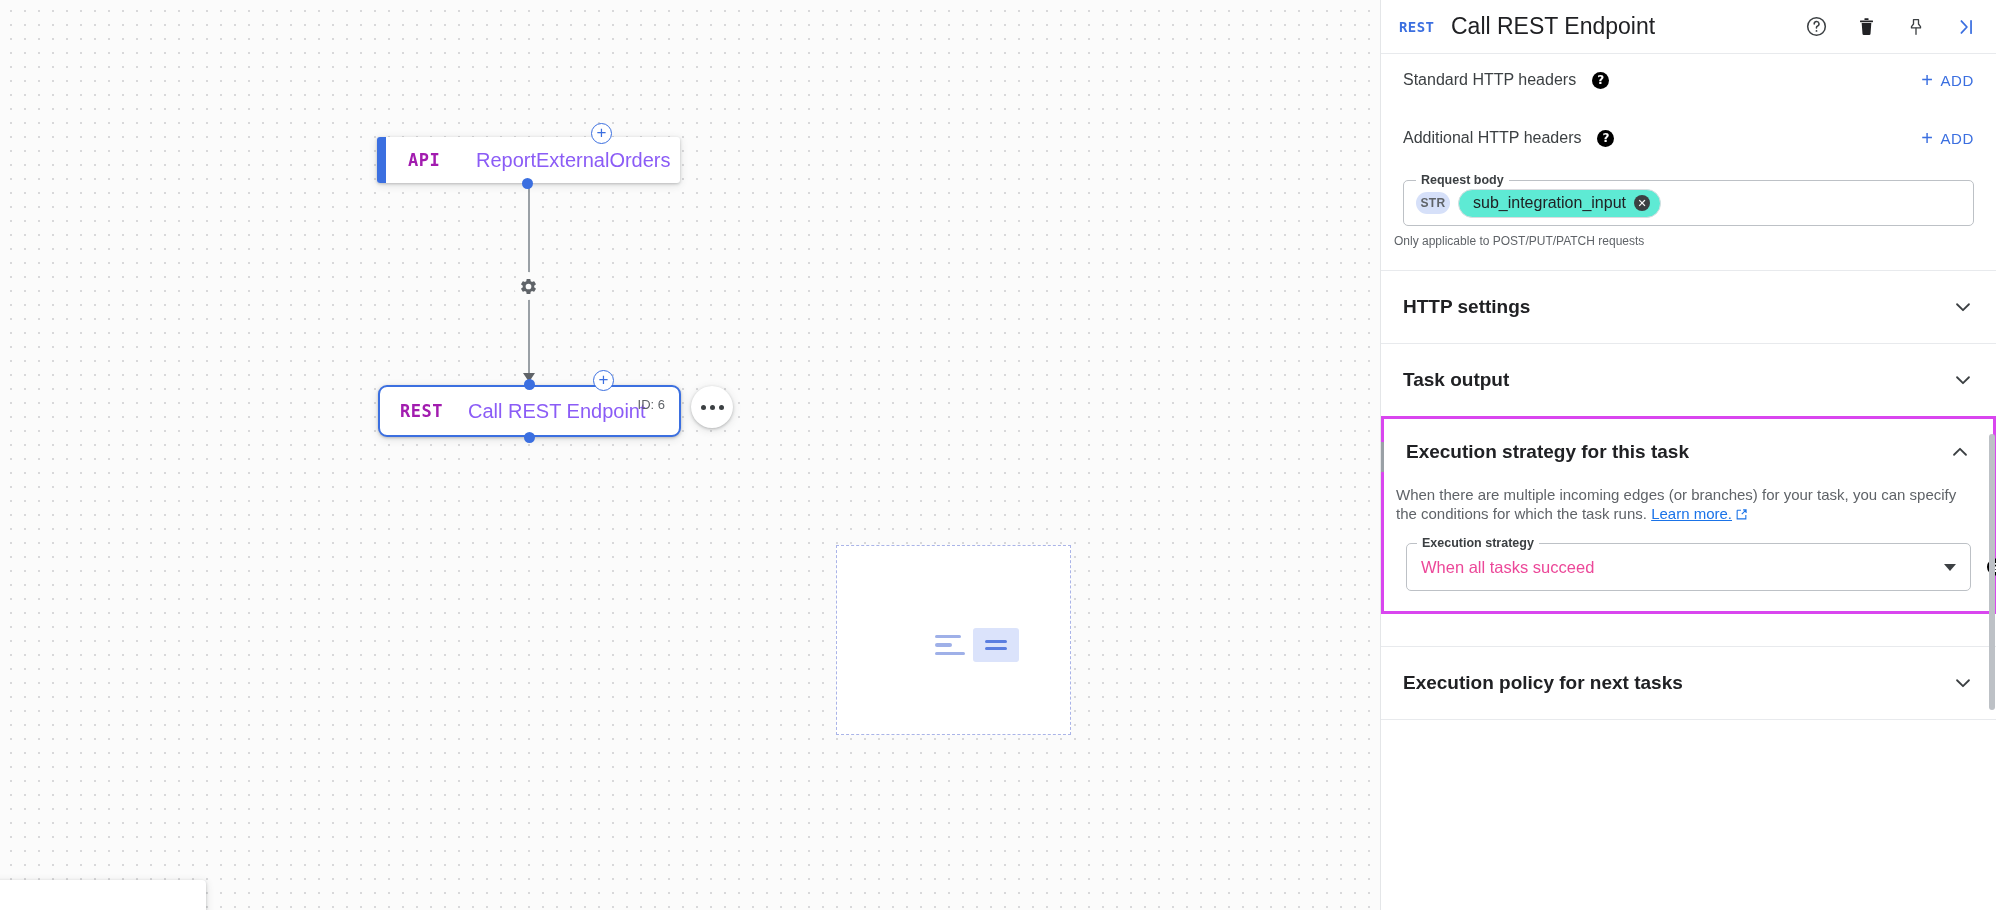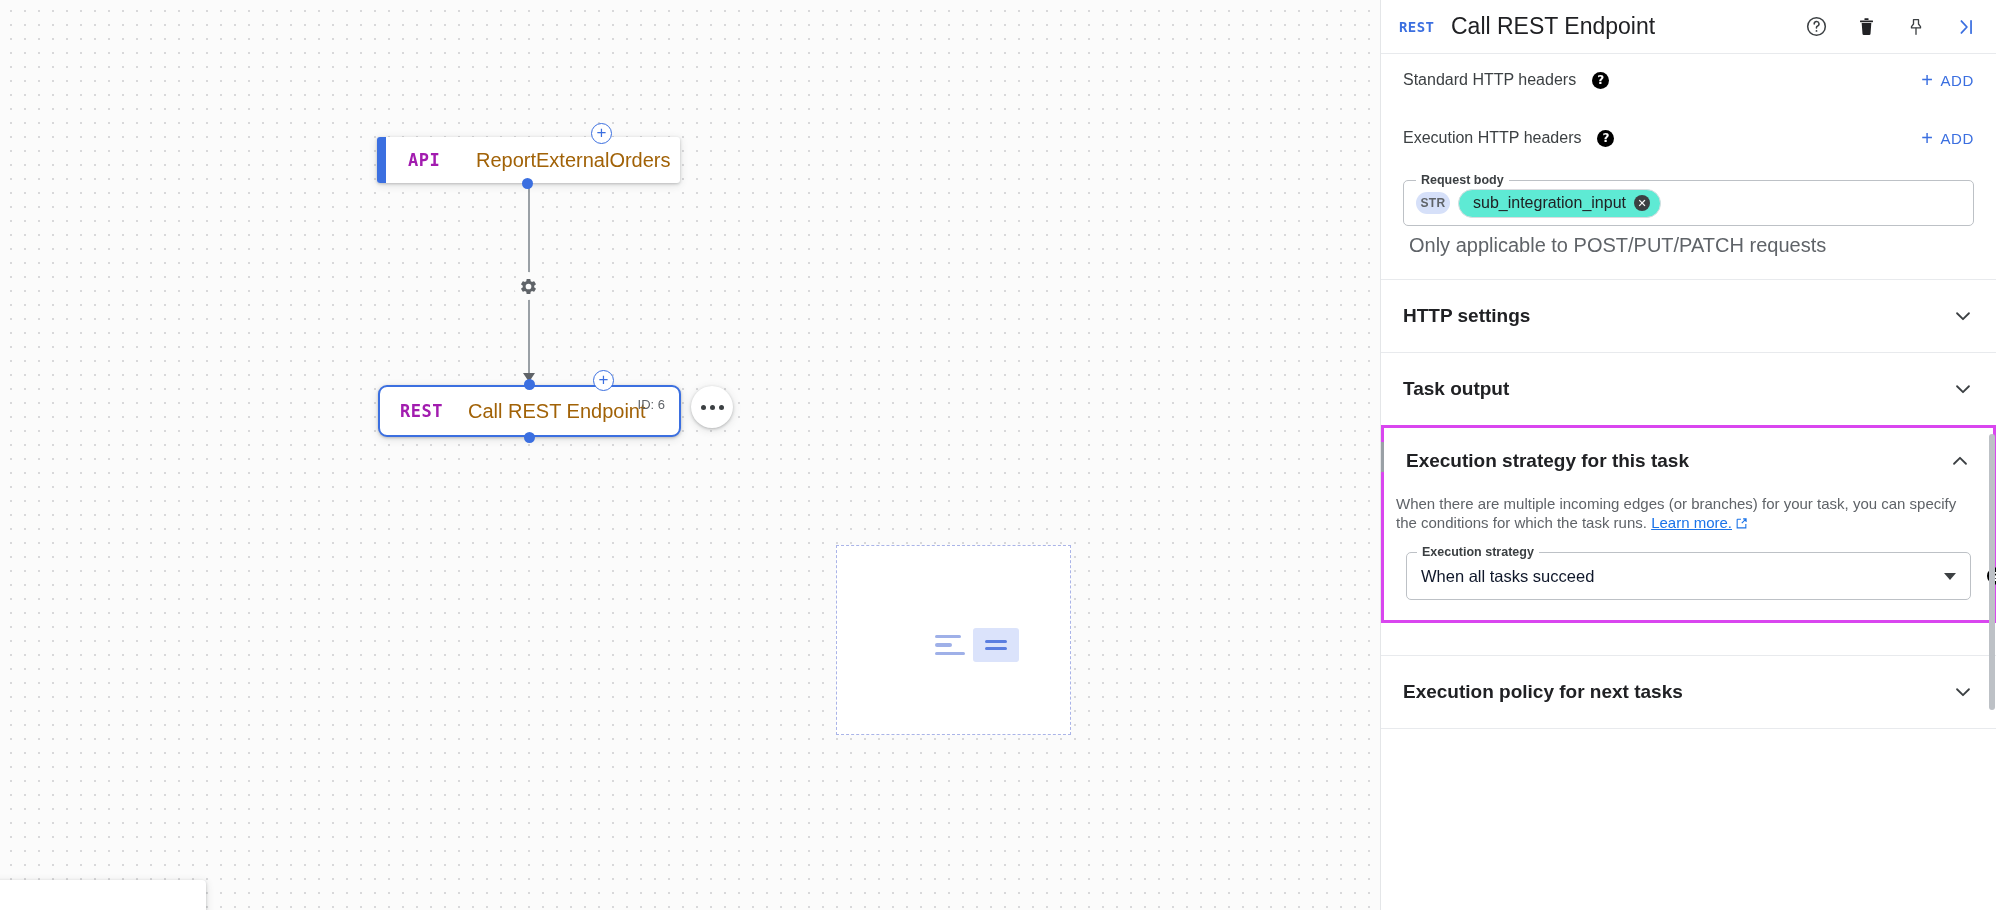--- a/index.html
+++ b/index.html
@@ -37,21 +37,21 @@
   .node .type-label {
     font-family: "DejaVu Sans Mono", monospace;
     font-weight: 700;
     font-size: 17px;
     color: #a21caf;
     letter-spacing: .5px;
     margin-left: 22px;
     width: 46px;
   }
   .node .node-title {
-    font-size: 20px; color: #a16207; margin-left: 22px; white-space: nowrap;
+    font-size: 20px; color: #8b5cf6; margin-left: 22px; white-space: nowrap;
   }
   .node .node-id {
     position: absolute; right: 14px; top: 10px;
     font-size: 13px; color: #5f6368;
   }
 
   #node-api {
     left: 377px; top: 137px; width: 303px; height: 46px;
     border-radius: 3px;
   }
@@ -222,22 +222,22 @@
     background: #5eead4;
   }
   .chip .chip-text { font-size: 16px; color: #202124; }
   .chip .chip-x {
     width: 16px; height: 16px; border-radius: 50%;
     background: #3c4043; color: #fff; font-size: 11px;
     display: flex; align-items: center; justify-content: center;
     line-height: 1;
   }
   .helper {
-    margin: 8px 22px 0 28px;
-    font-size: 20px; color: #5f6368;
+    margin: 8px 22px 0 13px;
+    font-size: 12px; color: #5f6368;
   }
 
   .divider { height: 1px; background: #e8eaed; margin-top: 22px; }
 
   .section-header {
     display: flex; align-items: center;
     padding: 0 22px; height: 72px;
   }
   .section-header .s-title {
     font-size: 19px; font-weight: 700; color: #202124;
@@ -264,21 +264,21 @@
     border: 1px solid #bdc1c6; border-radius: 5px;
     height: 48px;
     display: flex; align-items: center;
     padding: 0 14px;
   }
   .select-field .legend {
     position: absolute; top: -8px; left: 10px;
     background: #fff; padding: 0 5px;
     font-size: 12.5px; font-weight: 700; color: #3c4043;
   }
-  .select-field .sel-val { font-size: 16.5px; color: #0f172a; }
+  .select-field .sel-val { font-size: 16.5px; color: #ec4899; }
   .caret {
     margin-left: auto;
     width: 0; height: 0;
     border-left: 6px solid transparent; border-right: 6px solid transparent;
     border-top: 7px solid #3c4043;
   }
   .select-help {
     position: absolute; right: -34px; top: 50%; transform: translateY(-50%);
   }
 
@@ -397,21 +397,21 @@
       <div class="row-header">
         <span class="lbl">Standard HTTP headers</span>
         <span class="help-dot">?</span>
         <span class="add-btn">
           <span class="pl">+</span>
           <span>ADD</span>
         </span>
       </div>
 
       <div class="row-header" style="height:64px;">
-        <span class="lbl">Execution HTTP headers</span>
+        <span class="lbl">Additional HTTP headers</span>
         <span class="help-dot">?</span>
         <span class="add-btn">
           <span class="pl">+</span>
           <span>ADD</span>
         </span>
       </div>
 
       <div class="field">
         <span class="legend">Request body</span>
         <span class="str-badge">STR</span>

